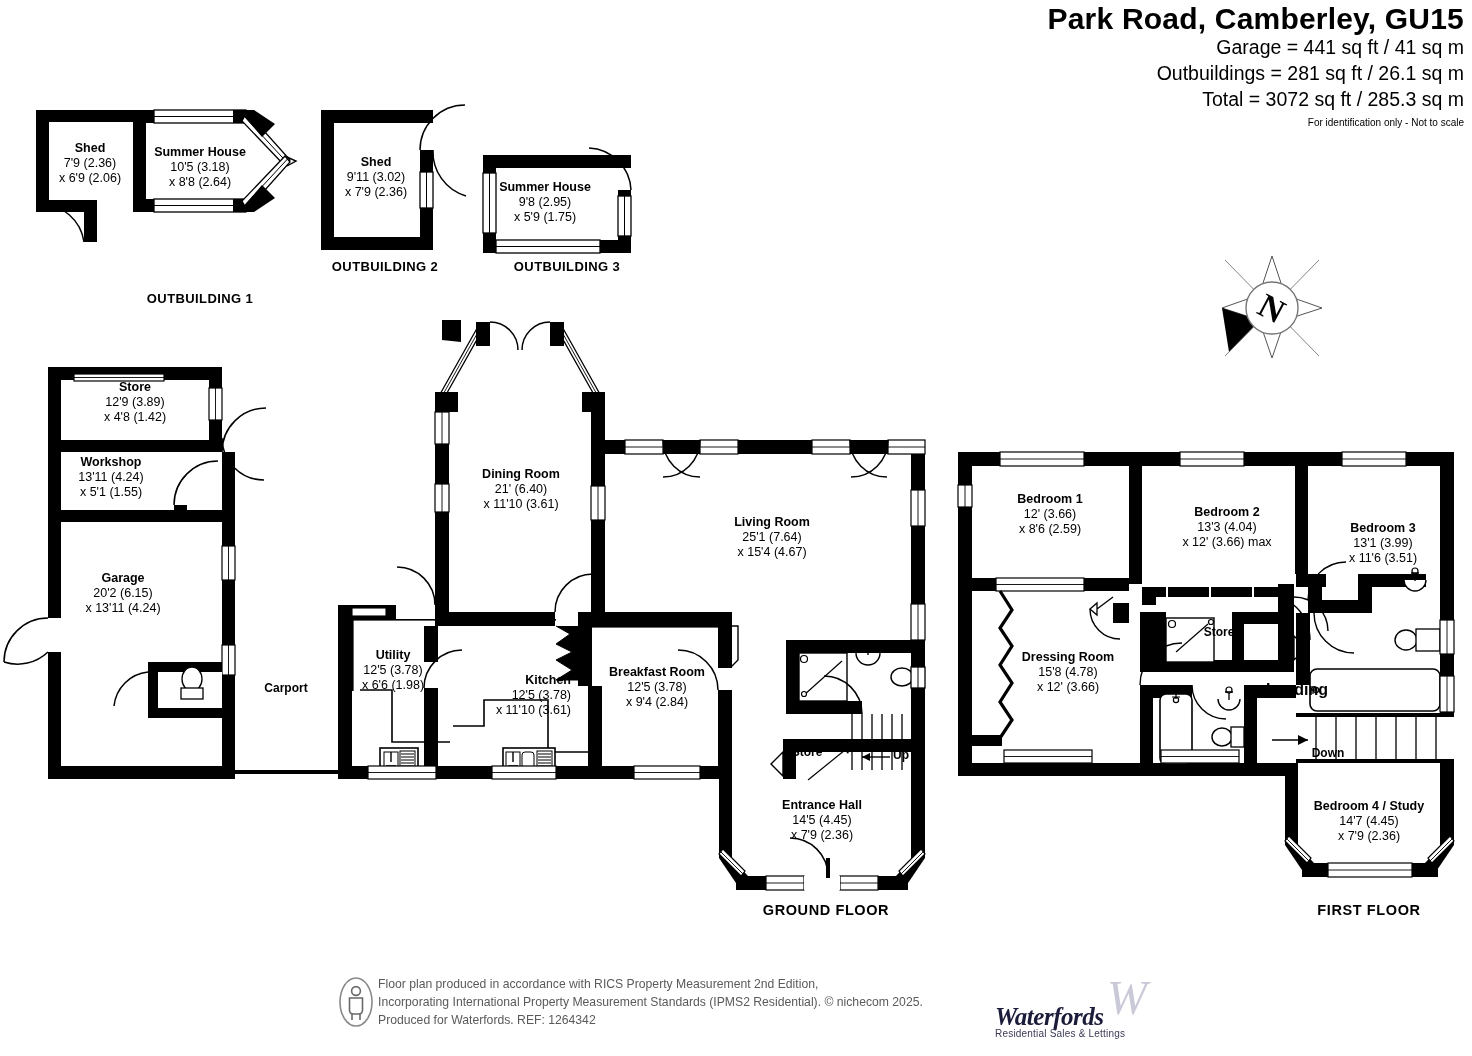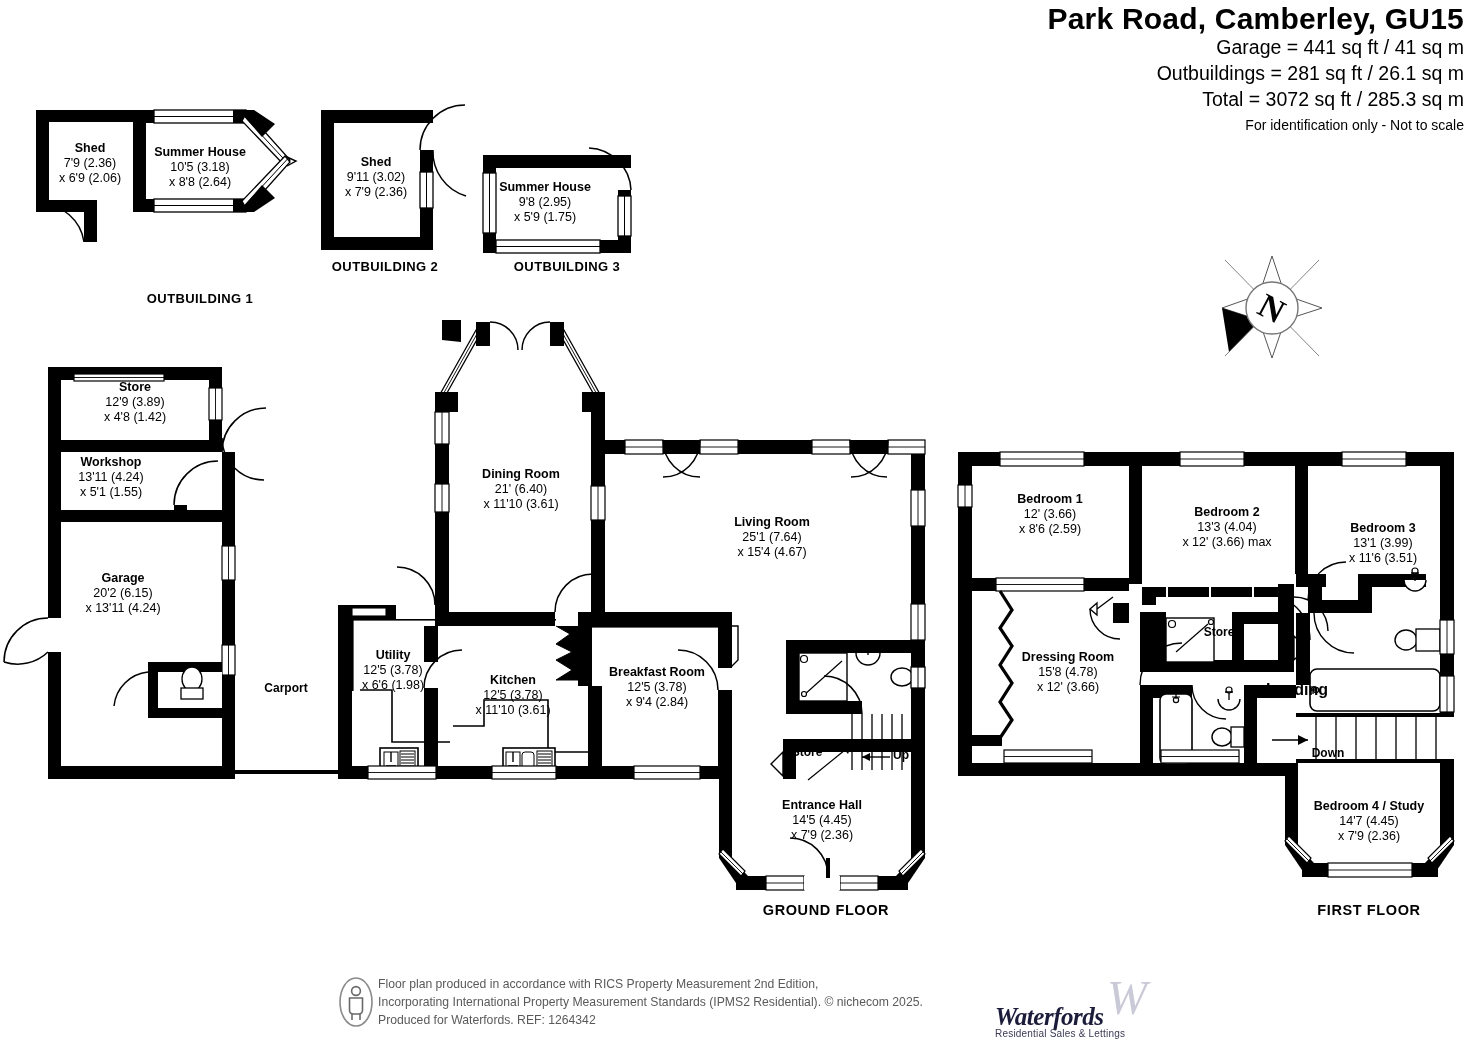--- a/index.html
+++ b/index.html
@@ -9,21 +9,21 @@
   .rm{position:absolute;text-align:center;line-height:1.2;}
   .rm b{font-weight:bold;font-size:12.5px;display:block;}
   .rm span{font-size:12.5px;display:block;}
   .ob-label{position:absolute;font-weight:bold;font-size:13px;letter-spacing:.4px;text-align:center;}
   .floor-label{position:absolute;font-weight:bold;font-size:14.5px;letter-spacing:.6px;text-align:center;}
   .small-lbl{position:absolute;font-weight:bold;font-size:12px;text-align:center;}
   
   #hdr{position:absolute;right:8px;top:2px;text-align:right;}
   #hdr .title{font-weight:bold;font-size:30px;letter-spacing:.2px;line-height:1.1;}
   #hdr .ln{font-size:19.5px;line-height:1.33;}
-  #hdr .note{font-size:14px;margin-top:4px;}
+  #hdr .note{font-size:10px;margin-top:4px;}
   
   #ftr{position:absolute;left:338px;top:975px;display:flex;align-items:center;gap:4px;}
   #ftr .ftxt{font-size:12.2px;line-height:1.48;color:#5a5a5a;white-space:pre-line;}
   #logo{position:absolute;left:995px;top:978px;width:150px;height:48px;}
   #logo .w1{font-family:"Liberation Serif","DejaVu Serif",serif;font-style:italic;font-weight:bold;
             font-size:25px;color:#1b1b3a;letter-spacing:-.5px;margin-top:25px;}
   #logo .w2{font-size:10px;color:#3a3a55;letter-spacing:.2px;margin-top:-3px;}
   #logo .bigW{position:absolute;right:-2px;top:-4px;font-family:"Liberation Serif",serif;
               font-style:italic;font-size:48px;color:#c9c9d8;line-height:1;}
 </style>
@@ -497,21 +497,21 @@
 <div class="rm" style="left:709px;top:515px;width:126px;">
   <b>Living Room</b>
   <span>25'1 (7.64)</span>
   <span>x 15'4 (4.67)</span>
 </div>
 <div class="rm" style="left:345px;top:648px;width:96px;">
   <b>Utility</b>
   <span>12'5 (3.78)</span>
   <span>x 6'6 (1.98)</span>
 </div>
-<div class="rm" style="left:455px;top:673px;width:116px;">
+<div class="rm" style="left:455px;top:673px;width:116px;text-align:right;">
   <b>Kitchen</b>
   <span>12'5 (3.78)</span>
   <span>x 11'10 (3.61)</span>
 </div>
 <div class="rm" style="left:597px;top:665px;width:120px;">
   <b style="white-space:normal;">Breakfast Room</b>
   <span>12'5 (3.78)</span>
   <span>x 9'4 (2.84)</span>
 </div>
 <div class="small-lbl" style="left:780px;top:745px;width:54px;">Store</div>

